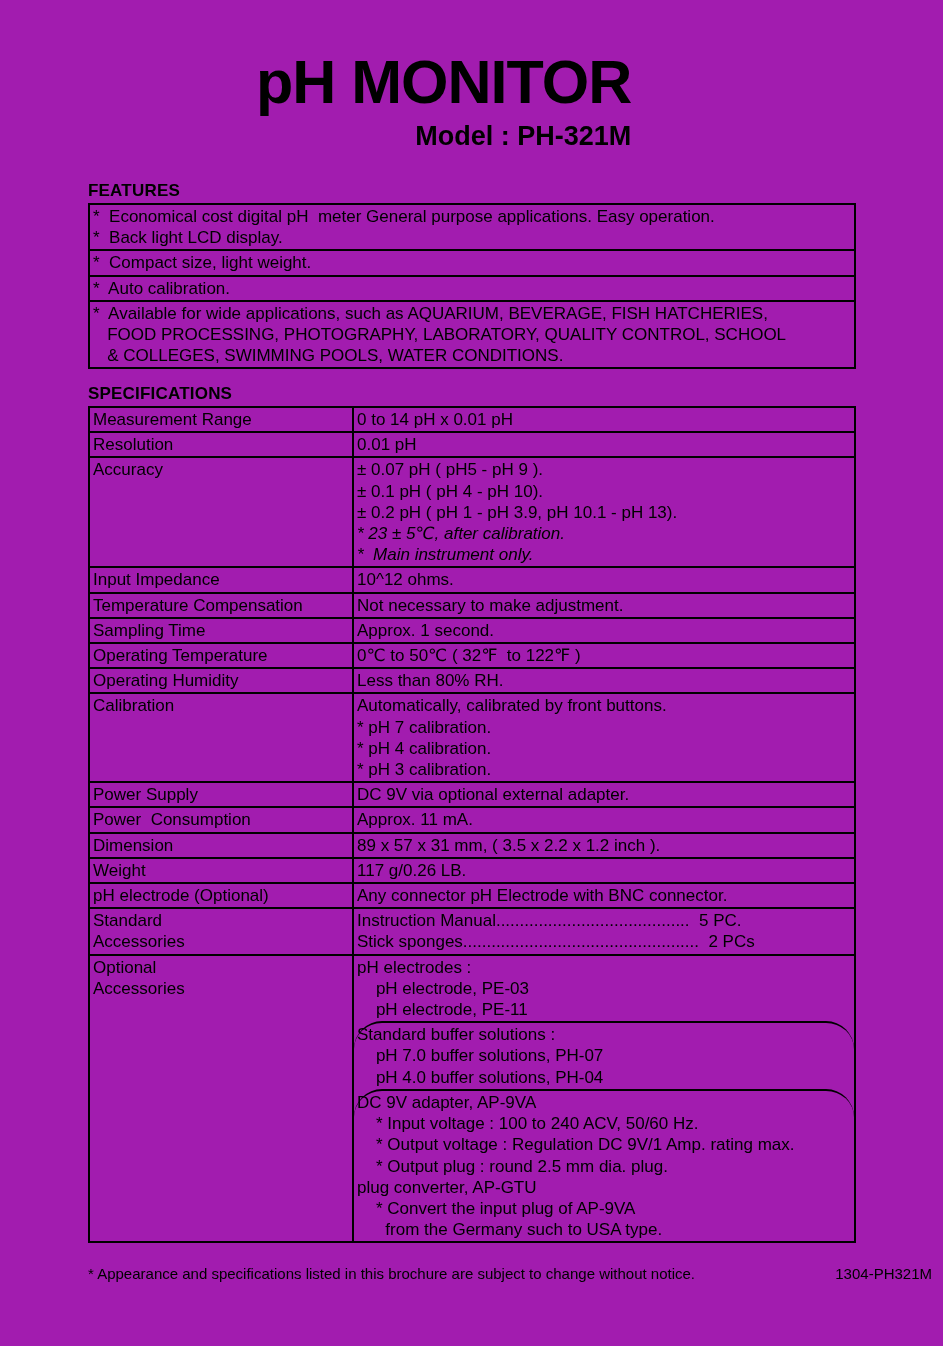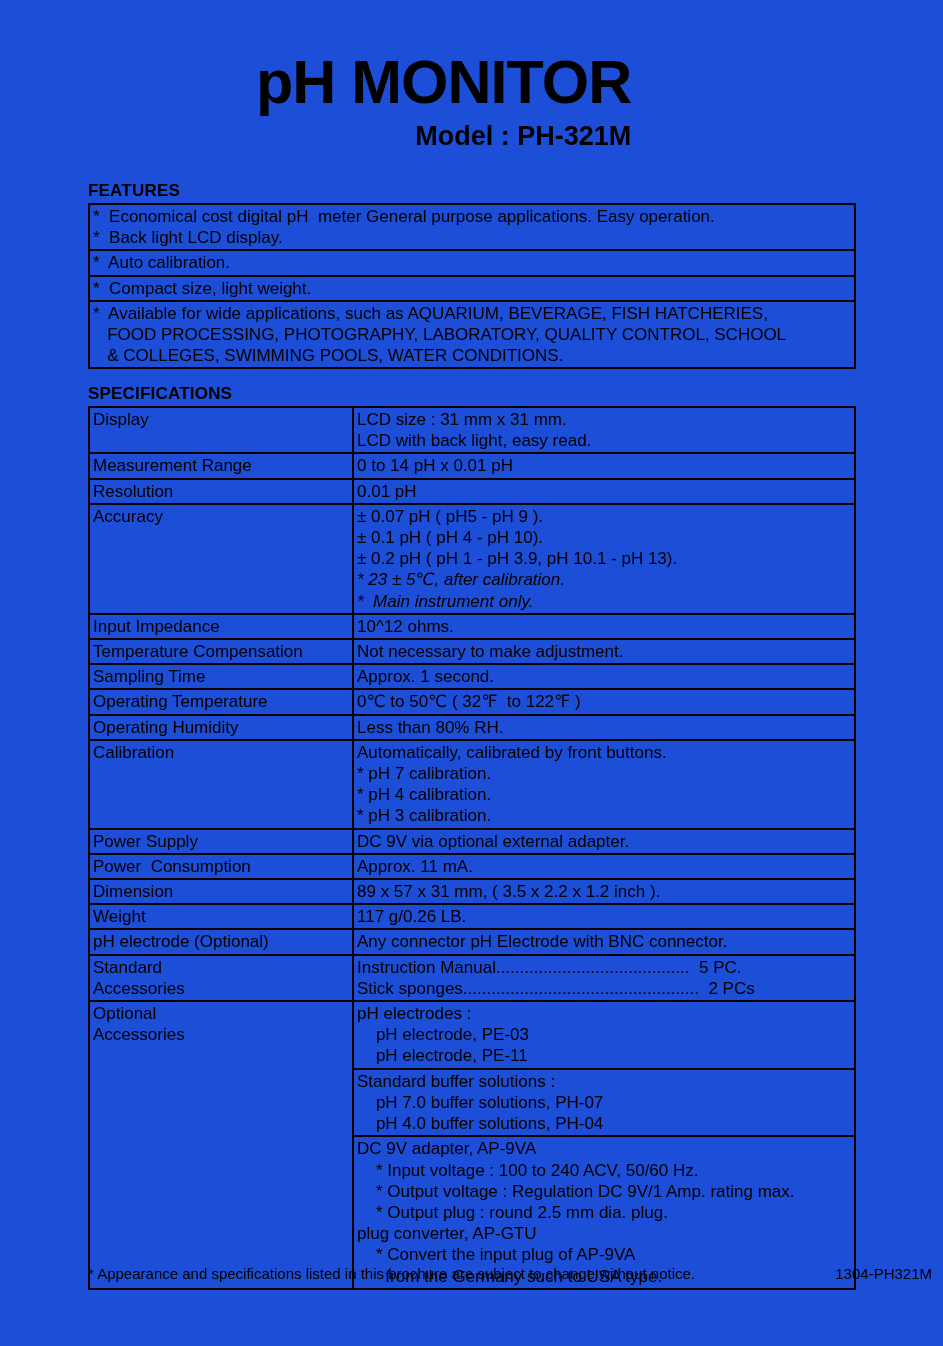--- a/index.html
+++ b/index.html
@@ -1,21 +1,21 @@
 <!DOCTYPE html>
 <html><head>
 <meta charset="utf-8">
 <style>
   * { box-sizing: border-box; }
   html, body { margin: 0; padding: 0; background: #ffffff; }
   .page {
     position: relative;
     width: 943px;
     height: 1346px;
-    background: #1d4ed8;
+    background: #a21caf;
     color: #000000;
     font-family: "Liberation Sans", "DejaVu Sans", sans-serif;
     overflow: hidden;
   }
   .title-block { position: absolute; left: 256px; top: 50px; }
   .title {
     font-size: 61px;
     font-weight: bold;
     line-height: 1.05;
     letter-spacing: -1px;
@@ -52,21 +52,21 @@
   }
   .col-label { width: 264px; }
   .line {
     white-space: pre;
     font-size: 17px;
     line-height: 21.2px;
   }
   .italic { font-style: italic; }
   td.nopad { padding: 0; }
   .subcell { padding: 1px 3px; }
-  .subcell + .subcell { border-top: 2px solid #000000; }
+  .subcell + .subcell { border-top: 2px solid #000000; border-radius: 28px; }
   .footer {
     position: absolute;
     left: 88px;
     top: 1265px;
     width: 844px;
     display: flex;
     justify-content: space-between;
     font-size: 15px;
   }
 </style>
@@ -85,55 +85,46 @@
   <table class="doc-table features-table">
     <tbody>
       <tr>
         <td>
           <div class="line">*  Economical cost digital pH  meter General purpose applications. Easy operation.</div>
           <div class="line">*  Back light LCD display.</div>
         </td>
       </tr>
       <tr>
         <td>
+          <div class="line">*  Compact size, light weight.</div>
+        </td>
+      </tr>
+      <tr>
+        <td>
           <div class="line">*  Auto calibration.</div>
-        </td>
-      </tr>
-      <tr>
-        <td>
-          <div class="line">*  Compact size, light weight.</div>
         </td>
       </tr>
       <tr>
         <td>
           <div class="line">*  Available for wide applications, such as AQUARIUM, BEVERAGE, FISH HATCHERIES,</div>
           <div class="line">   FOOD PROCESSING, PHOTOGRAPHY, LABORATORY, QUALITY CONTROL, SCHOOL</div>
           <div class="line">   &amp; COLLEGES, SWIMMING POOLS, WATER CONDITIONS.</div>
         </td>
       </tr>
     </tbody>
   </table>
 
   <div class="section-heading specs-heading">SPECIFICATIONS</div>
 
   <table class="doc-table specs-table">
     <colgroup>
         <col class="col-label">
         <col>
       </colgroup>
     <tbody>
-      <tr>
-        <td>
-            <div class="line">Display</div>
-          </td>
-        <td>
-          <div class="line">LCD size : 31 mm x 31 mm.</div>
-          <div class="line">LCD with back light, easy read.</div>
-        </td>
-      </tr>
       <tr>
         <td>
             <div class="line">Measurement Range</div>
           </td>
         <td>
           <div class="line">0 to 14 pH x 0.01 pH</div>
         </td>
       </tr>
       <tr>
         <td>

